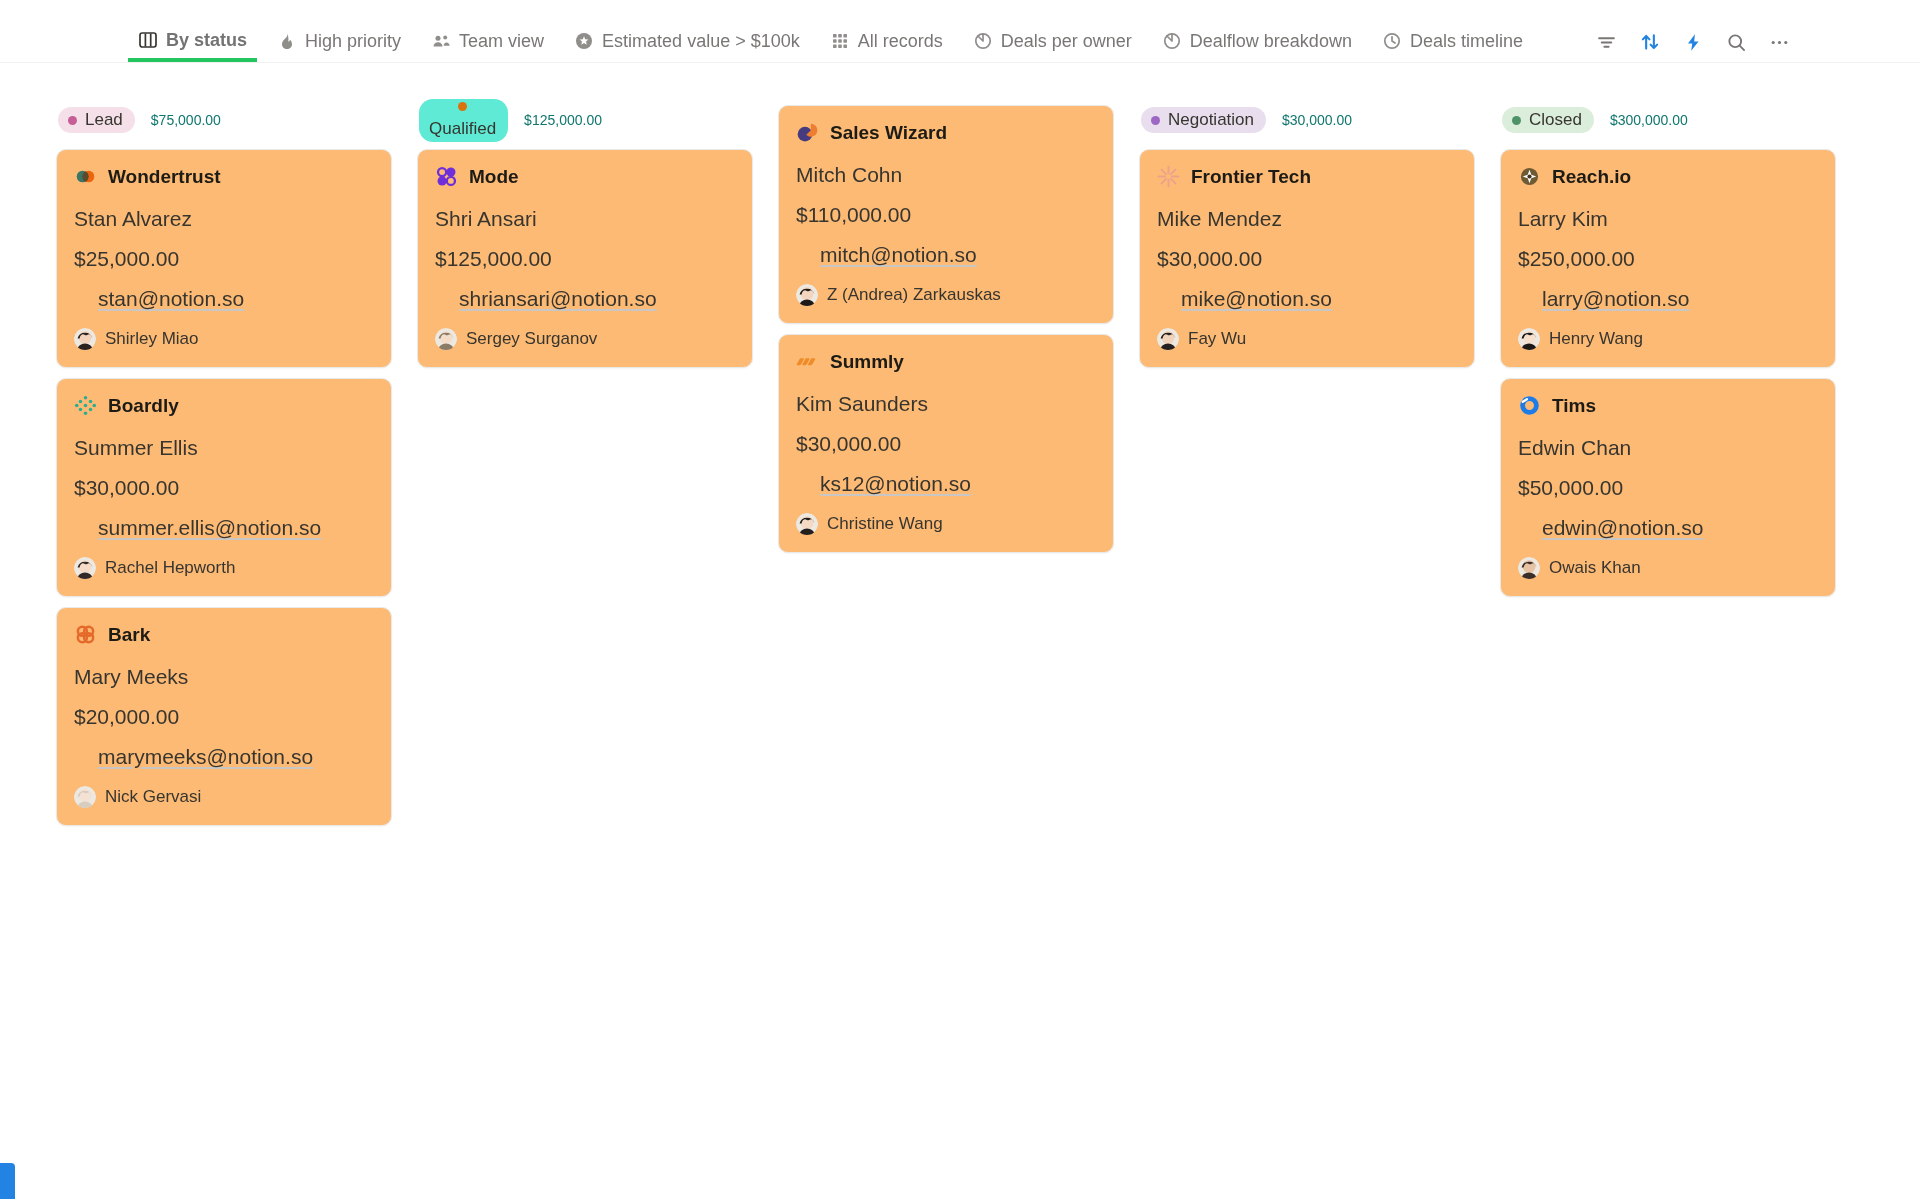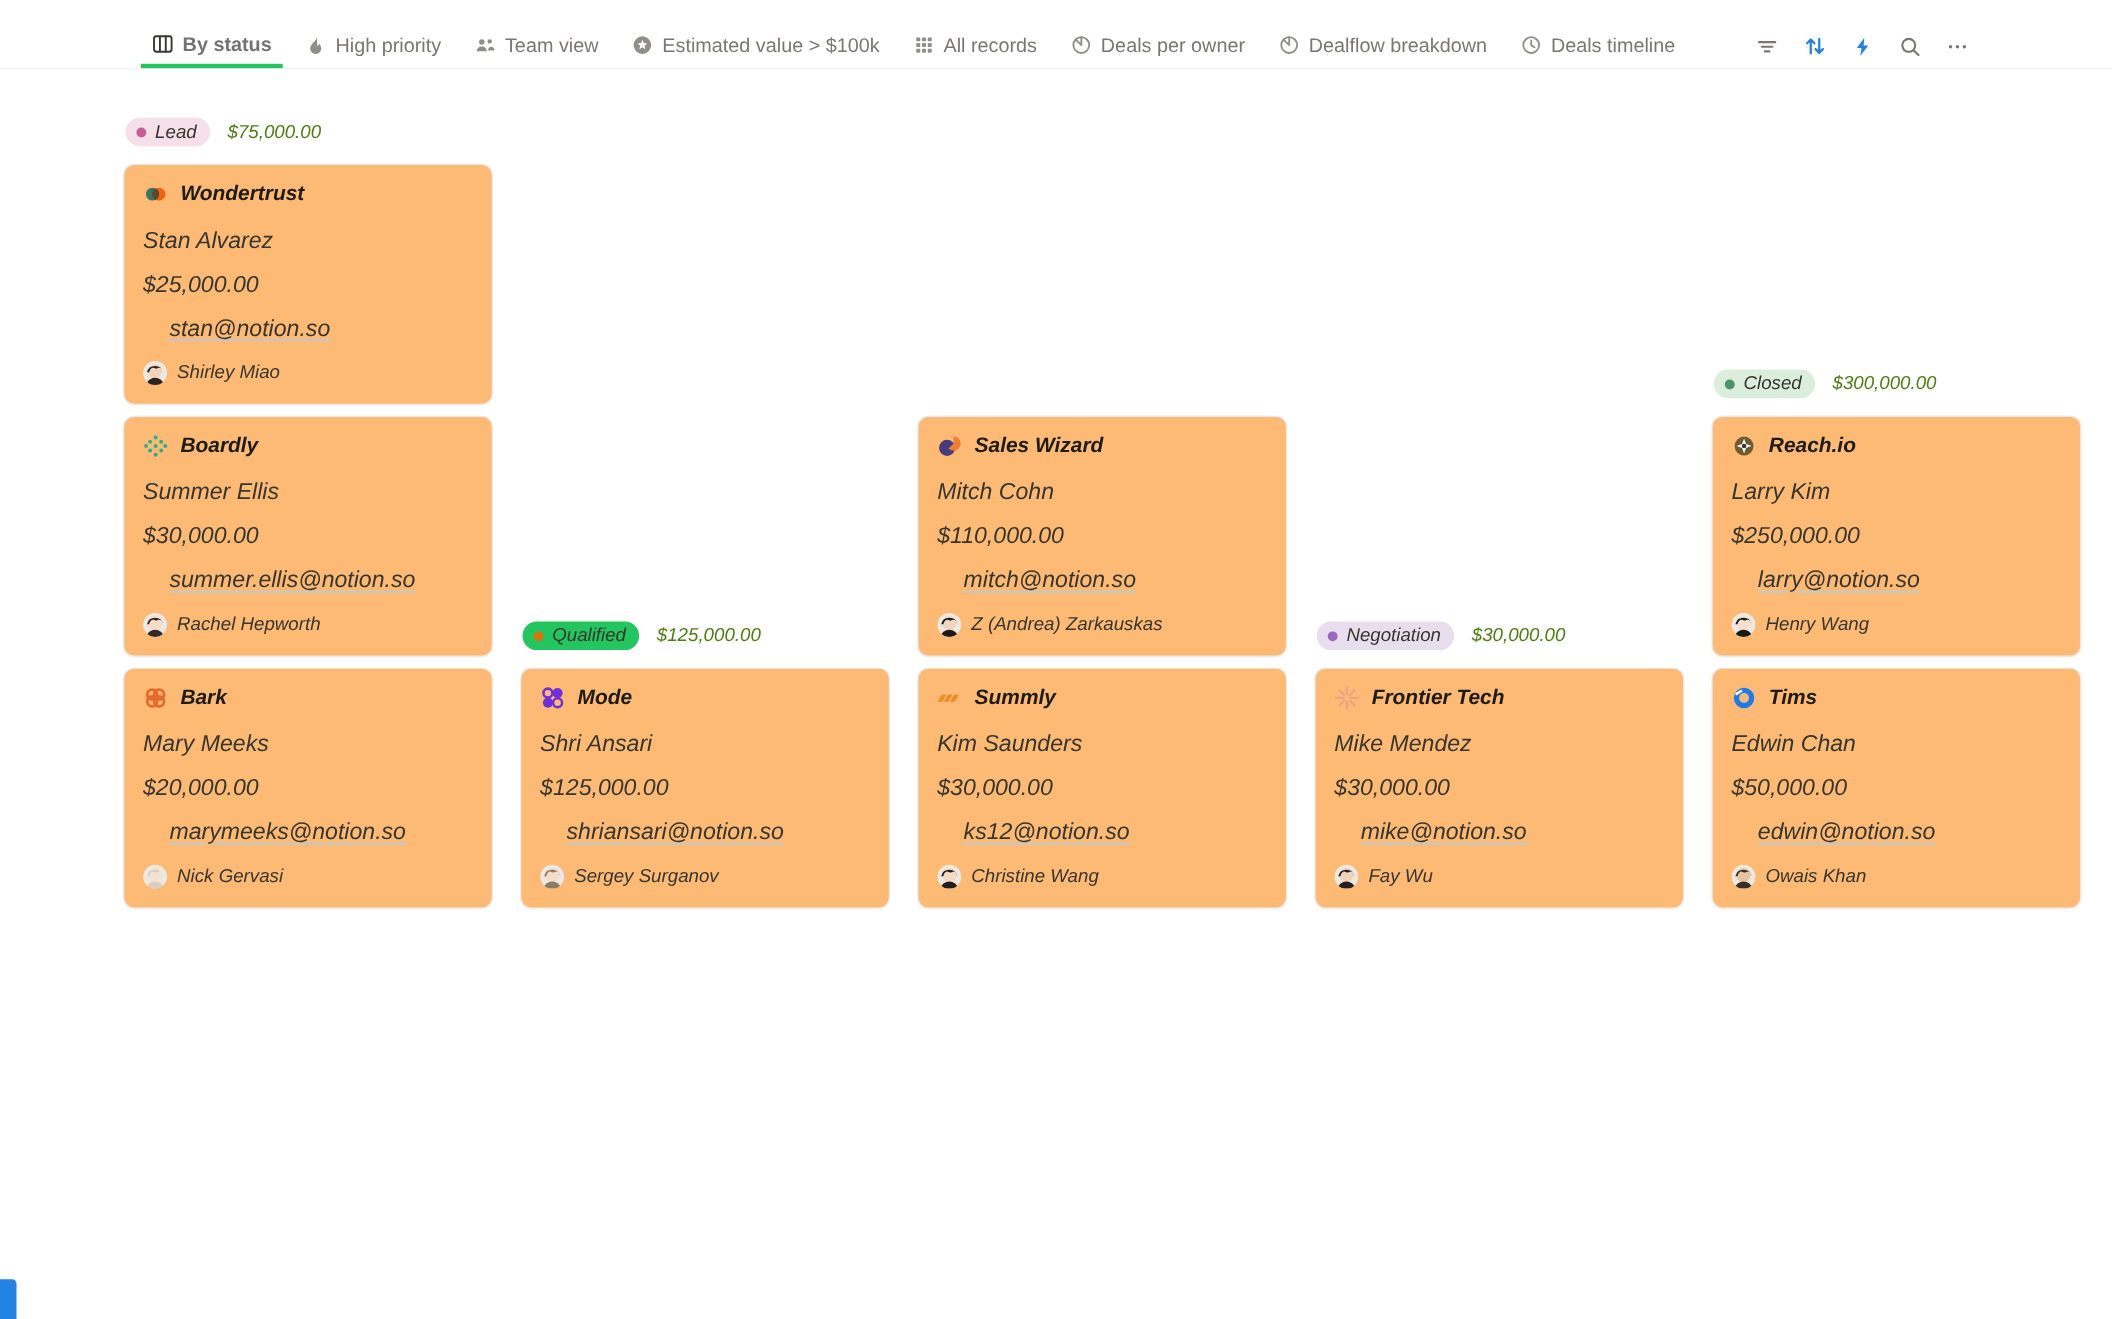--- a/index.html
+++ b/index.html
@@ -19,27 +19,27 @@
   .tabbar { display:flex; align-items:center; gap:10px; height:40px; }
   .tab { display:flex; align-items:center; gap:8px; padding:0 10px; height:40px;
     font-size:18px; color:#787774; font-weight:500; cursor:pointer; white-space:nowrap;
     border-bottom:2px solid transparent; }
   .tab .t-ic { display:flex; align-items:center; }
   .tab.active { color:#737373; font-weight:700; border-bottom:4px solid #22c55e; }
   .toolbar { position:absolute; right:130px; top:0; height:40px; display:flex; align-items:center; gap:22px; }
   .tool { display:flex; align-items:center; cursor:pointer; }
 
   
-  .board { display:flex; gap:25px; padding:42px 0 0 112px; align-items:flex-end;font-style:italic; }
+  .board { display:flex; gap:25px; padding:42px 0 0 56px; align-items:flex-start; }
   .col { width:336px; flex:0 0 336px; }
   .col-head { display:flex; align-items:center; gap:16px; height:30px; margin-bottom:14px; padding-left:2px; }
   .pill { display:inline-flex; align-items:center; gap:8px; border-radius:14px; padding:3px 12px 3px 10px;
     font-size:17px; font-weight:500; color:#37352F; }
   .pill .dot { width:9px; height:9px; border-radius:50%; }
-  .col-sum { font-size:17px; color:#4d7c0f; }
+  .col-sum { font-size:14px; color:#0f766e; }
 
   .card { background:#fdba74; border:1px solid #E9E9E7; border-radius:10px;
     box-shadow:0 1px 2px rgba(15,15,15,0.04); padding:15px 17px 17px 17px; margin-bottom:10px;
     cursor:pointer; }
   .card-title { display:flex; align-items:center; gap:11px; margin-bottom:20px; }
   .card-title .logo { width:23px; height:23px; display:flex; align-items:center; justify-content:center; }
   .card-title .c-name { font-size:19px; font-weight:600; color:#1D1B16; }
   .field { font-size:21px; color:#37352F; margin-bottom:19px; line-height:21px; }
   .field.email { text-decoration:underline; text-decoration-color:#C8C7C5; text-underline-offset:3px;margin-left:24px; }
   .owner { display:flex; align-items:center; gap:9px; margin-top:2px; }
@@ -275,21 +275,21 @@
     <circle cx="11" cy="9.6" r="6.4" fill="#F3E2D3"></circle>
     <path d="M3.6 10.5a7.6 7.6 0 0 1 14.8 0c-.6-3-2.3-4.4-4-4.1-1.2.2-1.6.8-2.4.8s-1.2-.6-2.4-.8c-1.7-.3-3.4 1.1-4 4.1z" fill="#D9CDBF"></path>
     <path d="M2.8 22a8.4 8.4 0 0 1 16.4 0z" fill="#D9CDBF"></path>
   </svg></span>
             <span class="o-name">Nick Gervasi</span>
           </div>
         </div>
       </div>
       <div class="col">
         <div class="col-head">
-          <span class="pill" style="background: #22c55e;">
+          <span class="pill" style="background: #5eead4; flex-direction: column;">
             <span class="dot" style="background: rgb(217, 115, 13);"></span>
             <span>Qualified</span>
           </span>
           <span class="col-sum">$125,000.00</span>
         </div>
         <div class="card">
           <div class="card-title">
             <span class="logo">
               <svg width="23" height="23" viewBox="0 0 22 22" fill="none">
                 <circle cx="6.8" cy="6.8" r="3.9" stroke="#6E2ED9" stroke-width="2.2" fill="none"></circle>

